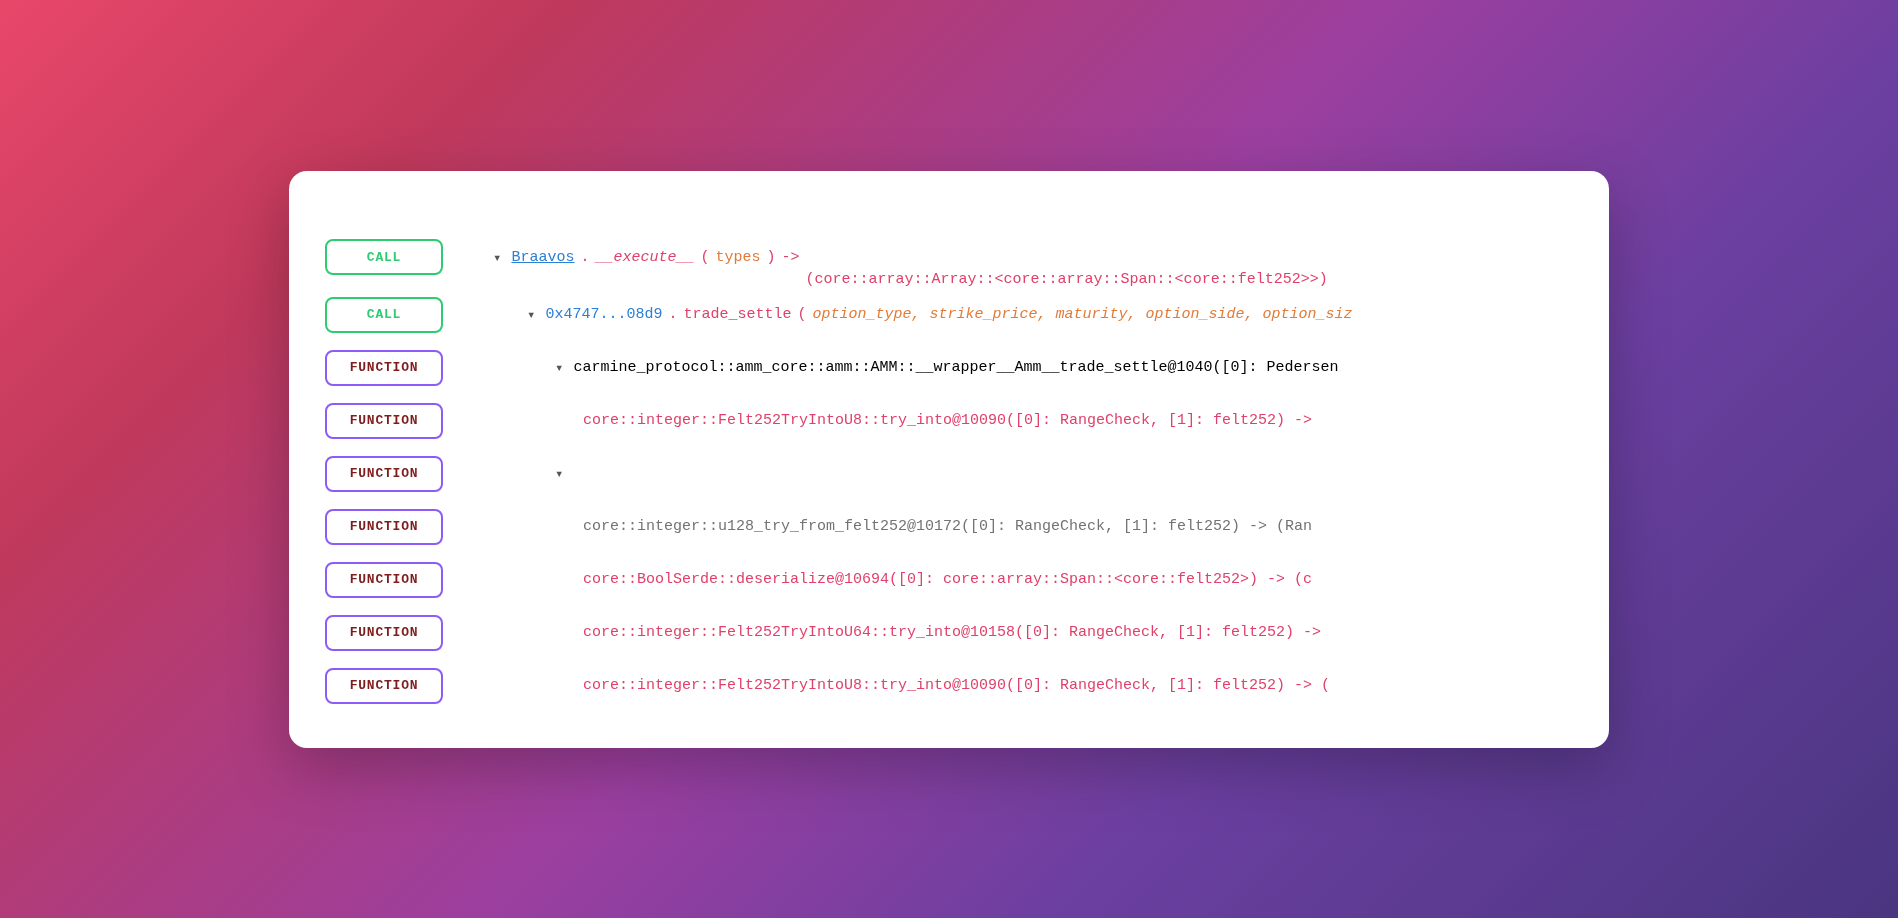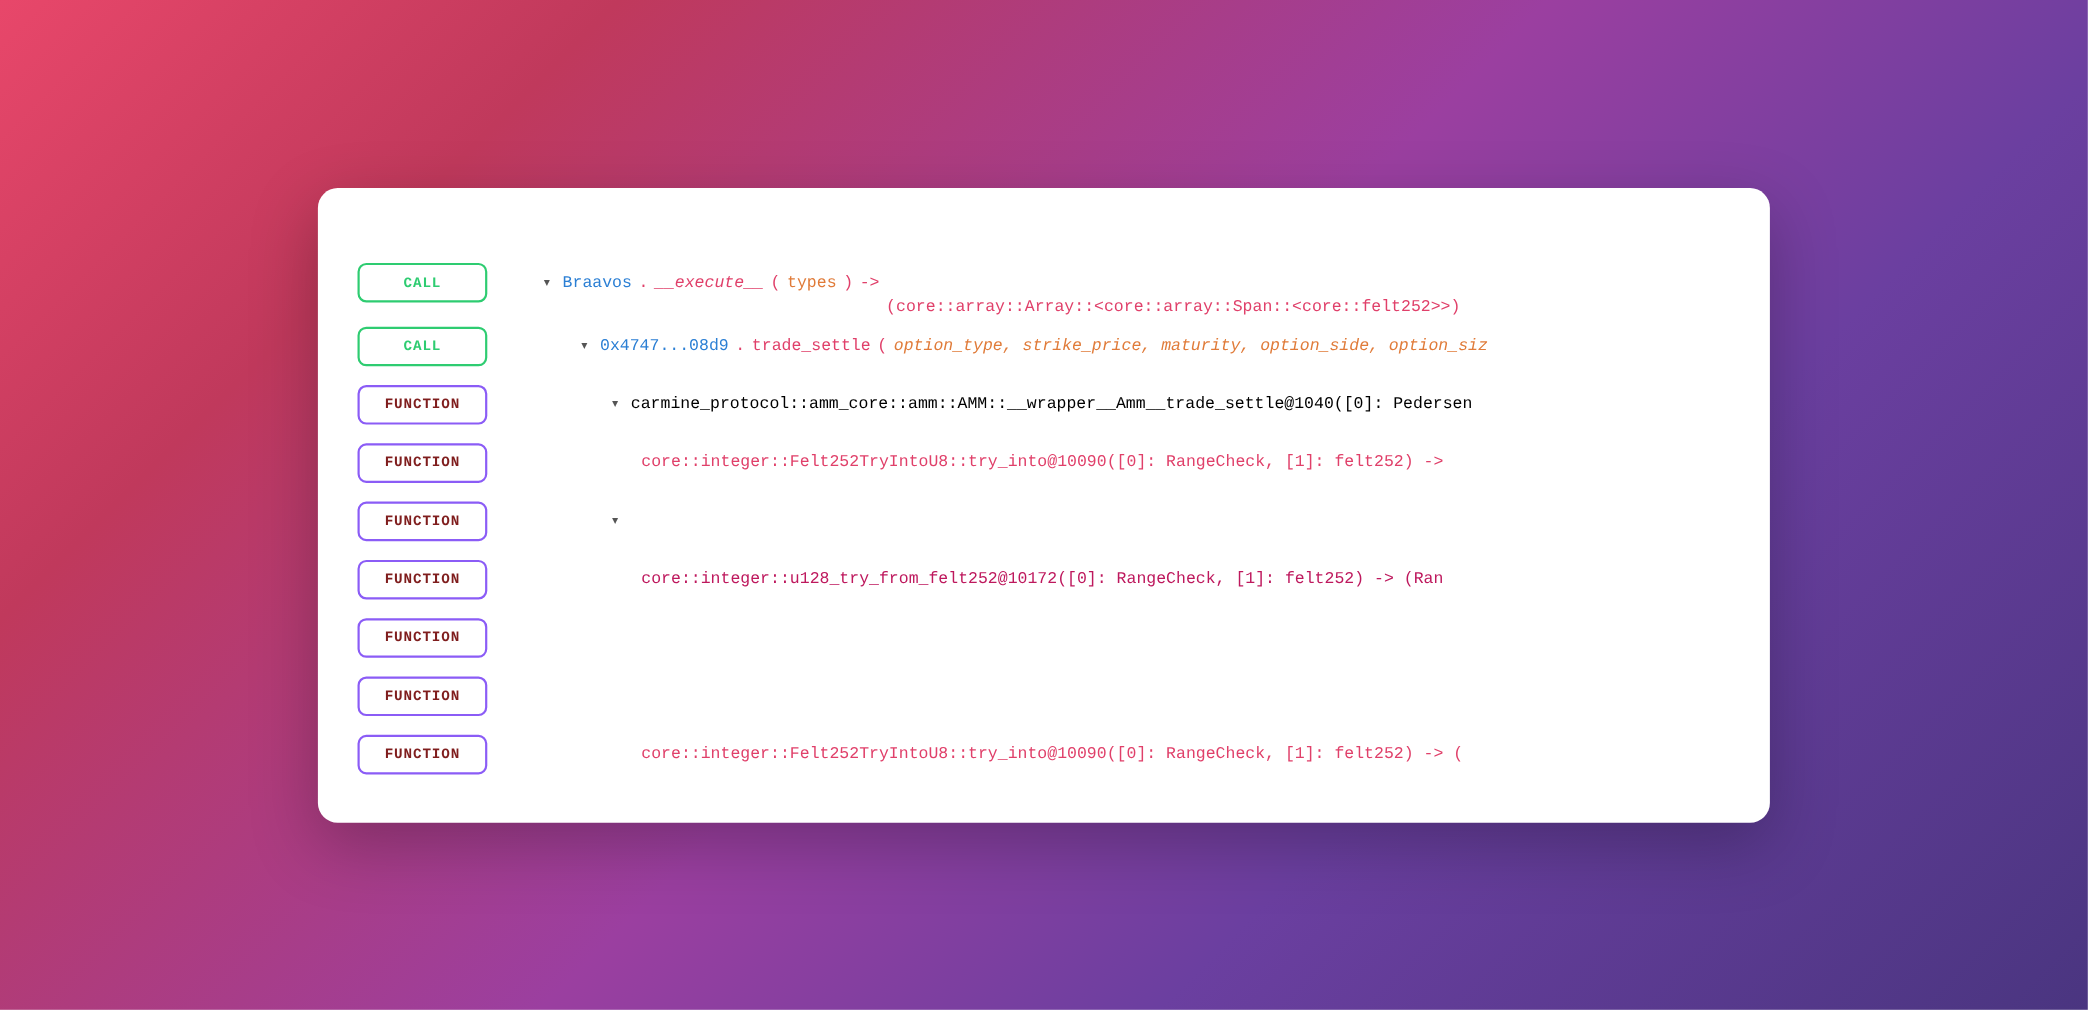--- a/index.html
+++ b/index.html
@@ -108,21 +108,21 @@
 
 <div class="card">
   <div class="card-title"></div>
   <div class="trace-container" id="trace-rows">
       <div class="trace-row">
         <div class="badge-cell">
           <div class="badge badge-call">CALL</div>
         </div>
         <div class="trace-content">
           <span class="chevron">▾</span>
-          <span style="color: rgb(43, 127, 212);">Braavos</span>
+          <span style="color: rgb(43, 127, 212); text-decoration: underline;">Braavos</span>
           <span style="color: rgb(224, 64, 106);">.</span>
           <span style="color: rgb(224, 64, 106); font-style: italic;">__execute__</span>
           <span style="color: rgb(224, 64, 106);">(</span>
           <span style="color: rgb(224, 123, 57);">types</span>
           <span style="color: rgb(224, 64, 106);">)</span>
           <span style="color: rgb(224, 64, 106);">-&gt;</span>
           <span style="color: rgb(224, 64, 106); margin-top: 44px;">(core::array::Array::&lt;core::array::Span::&lt;core::felt252&gt;&gt;)</span>
         </div>
       </div>
       <div class="row-separator"></div>
@@ -172,33 +172,41 @@
           <span class="chevron">▾</span>
         </div>
       </div>
       <div class="row-separator"></div>
       <div class="trace-row">
         <div class="badge-cell">
           <div class="badge badge-function">FUNCTION</div>
         </div>
         <div class="trace-content">
           <span style="display: inline-block; width: 84px; flex-shrink: 0;"></span>
-          <span style="color: #be185d;">core::integer::u128_try_from_felt252@10172([0]: RangeCheck, [1]: felt252) -&gt; (Ran</span>
-        </div>
-      </div>
-      <div class="row-separator"></div>
-      <div class="trace-row">
-        <div class="badge-cell">
-          <div class="badge badge-function">FUNCTION</div>
-        </div>
-      </div>
-      <div class="row-separator"></div>
-      <div class="trace-row">
-        <div class="badge-cell">
-          <div class="badge badge-function">FUNCTION</div>
+          <span style="color: #737373;">core::integer::u128_try_from_felt252@10172([0]: RangeCheck, [1]: felt252) -&gt; (Ran</span>
+        </div>
+      </div>
+      <div class="row-separator"></div>
+      <div class="trace-row">
+        <div class="badge-cell">
+          <div class="badge badge-function">FUNCTION</div>
+        </div>
+        <div class="trace-content">
+          <span style="display: inline-block; width: 84px; flex-shrink: 0;"></span>
+          <span style="color: rgb(224, 64, 106);">core::BoolSerde::deserialize@10694([0]: core::array::Span::&lt;core::felt252&gt;) -&gt; (c</span>
+        </div>
+      </div>
+      <div class="row-separator"></div>
+      <div class="trace-row">
+        <div class="badge-cell">
+          <div class="badge badge-function">FUNCTION</div>
+        </div>
+        <div class="trace-content">
+          <span style="display: inline-block; width: 84px; flex-shrink: 0;"></span>
+          <span style="color: rgb(224, 64, 106);">core::integer::Felt252TryIntoU64::try_into@10158([0]: RangeCheck, [1]: felt252) -&gt;</span>
         </div>
       </div>
       <div class="row-separator"></div>
       <div class="trace-row">
         <div class="badge-cell">
           <div class="badge badge-function">FUNCTION</div>
         </div>
         <div class="trace-content">
           <span style="display: inline-block; width: 84px; flex-shrink: 0;"></span>
           <span style="color: rgb(224, 64, 106);">core::integer::Felt252TryIntoU8::try_into@10090([0]: RangeCheck, [1]: felt252) -&gt; (</span>

